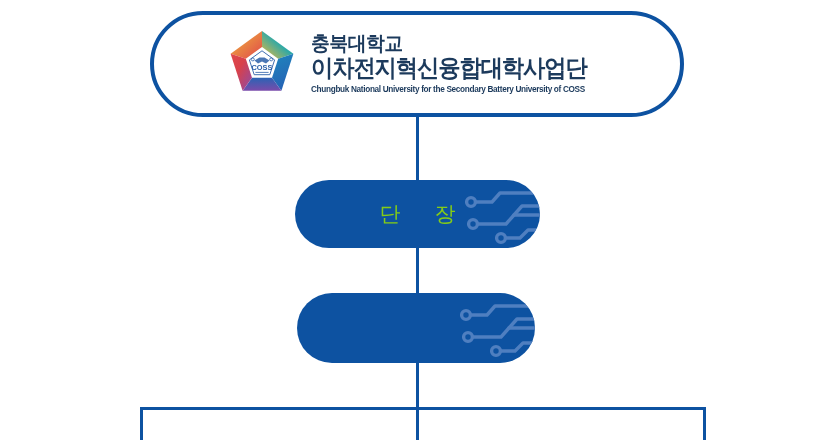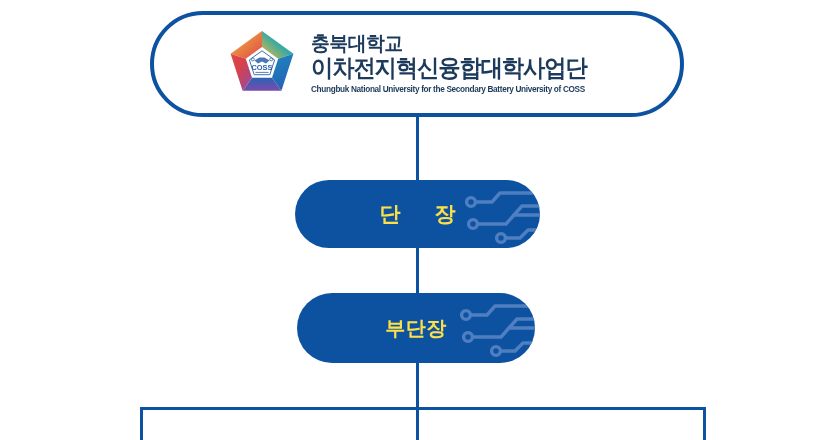--- a/index.html
+++ b/index.html
@@ -102,22 +102,22 @@
     background: #0d52a1;
     border-radius: 999px;
     overflow: hidden;
     display: flex;
     align-items: center;
     justify-content: center;
   }
   .node-label {
     position: relative;
     z-index: 2;
-    color: #fde047;
-    font-weight: 700;
+    color: #84cc16;
+    font-weight: 400;
     white-space: pre;
     pointer-events: none;
   }
   .node-circuit {
     position: absolute;
     right: 0;
     top: 0;
     height: 100%;
     width: 78px;
     z-index: 1;
@@ -246,21 +246,20 @@
           <path d="M 44,58 L 58,58 L 66,50 L 78,50"></path>
           <path d="M 52,35 L 60,26 L 78,26"></path>
         </g>
         <g fill="#0d52a1" stroke="#4f7fc0" stroke-width="3.4">
           <circle cx="9" cy="22" r="4.4"></circle>
           <circle cx="11" cy="44" r="4.4"></circle>
           <circle cx="39" cy="58" r="4.4"></circle>
         </g>
       </svg>
     </div>
-    <div class="node-label">부단장</div>
   </div>
 
   <div class="connector v-line" style="left:416px; top:362px; height:48px;"></div>
 
   <div class="connector h-line" style="left:140px; top:407px; width:566px;"></div>
 
   <div class="connector v-line" style="left:140px; top:407px; height:33px;"></div>
   <div class="connector v-line" style="left:416px; top:407px; height:33px;"></div>
   <div class="connector v-line" style="left:703px; top:407px; height:33px;"></div>
 

